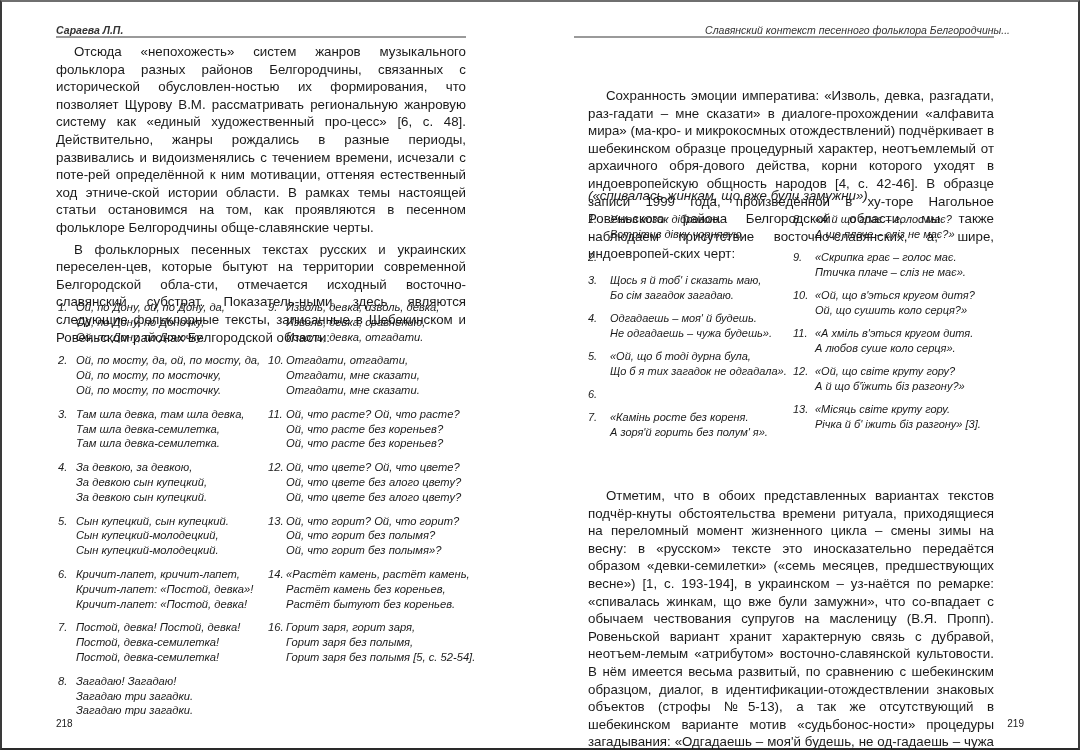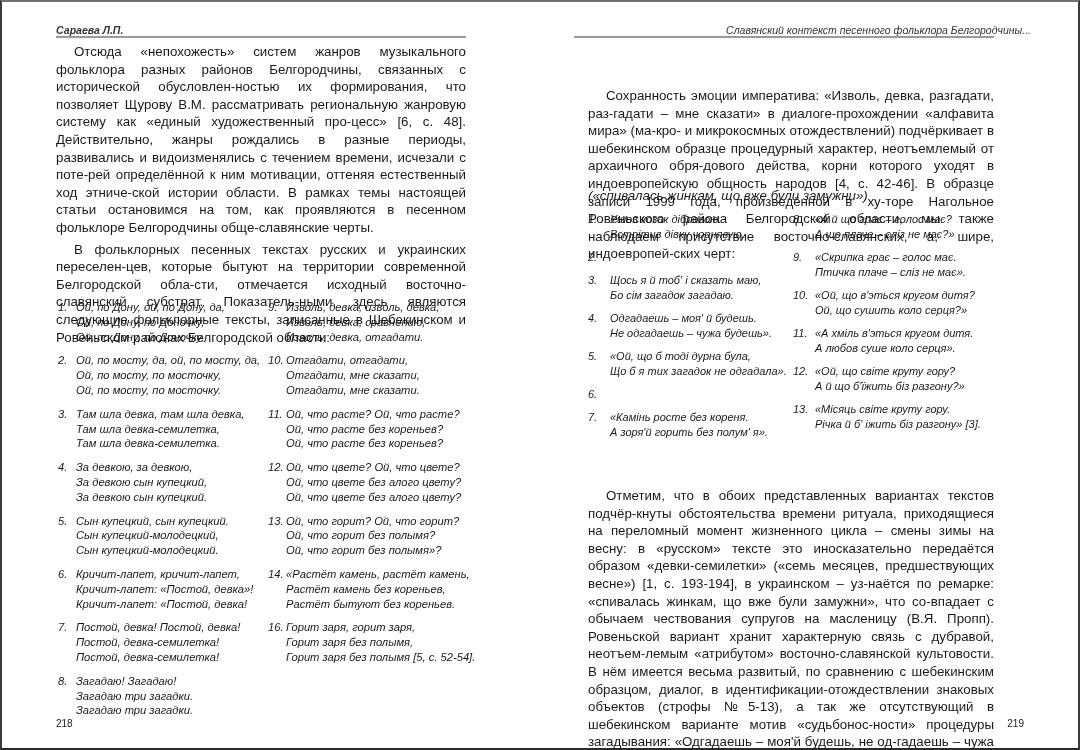--- a/index.html
+++ b/index.html
@@ -5,21 +5,21 @@
   * { box-sizing: border-box; margin: 0; padding: 0; }
   html, body { width: 1080px; height: 750px; overflow: hidden; background: #ffffff; }
   body { font-family: "Liberation Sans", sans-serif; color: #1a1a1a; position: relative; }
   .frame { position: absolute; left: 0; top: 0; width: 1080px; height: 750px;
     border-top: 2px solid #6f6f6f; border-left: 2px solid #3a3a3a; border-right: 2px solid #3a3a3a; border-bottom: 2px solid #2a2a2a; }
   .page { position: absolute; top: 0; height: 750px; }
   .page.left { left: 0; width: 540px; }
   .page.right { left: 540px; width: 540px; }
   .running-head { position: absolute; font-size: 10.5px; font-style: italic; color: #333; top: 24px; }
   .left .running-head { left: 56px; font-weight: bold; }
-  .right .running-head { right: 49px; text-align: right; }
+  .right .running-head { right: 70px; text-align: right; }
   .head-rule { position: absolute; top: 36px; height: 2px; background: #9a9a9a; }
   .left .head-rule { left: 56px; width: 410px; }
   .right .head-rule { left: 34px; width: 420px; }
   .body-text { position: absolute; font-size: 13.3px; line-height: 17.6px; text-align: justify; hyphens: manual; }
   .left .body-text { left: 56px; width: 410px; top: 43px; }
   .right .body-text.top { left: 48px; width: 406px; top: 43px; margin-top: 44px; }
   .right .body-text.bottom { left: 48px; width: 406px; top: 487px; }
   .body-text p { text-indent: 18px; margin-bottom: 4px; }
   .verses { position: absolute; display: grid; grid-template-columns: 1fr 1fr; column-gap: 0; font-style: italic; font-size: 11.2px; line-height: 14.8px; }
   .left .verses { left: 58px; width: 420px; top: 300px; }

